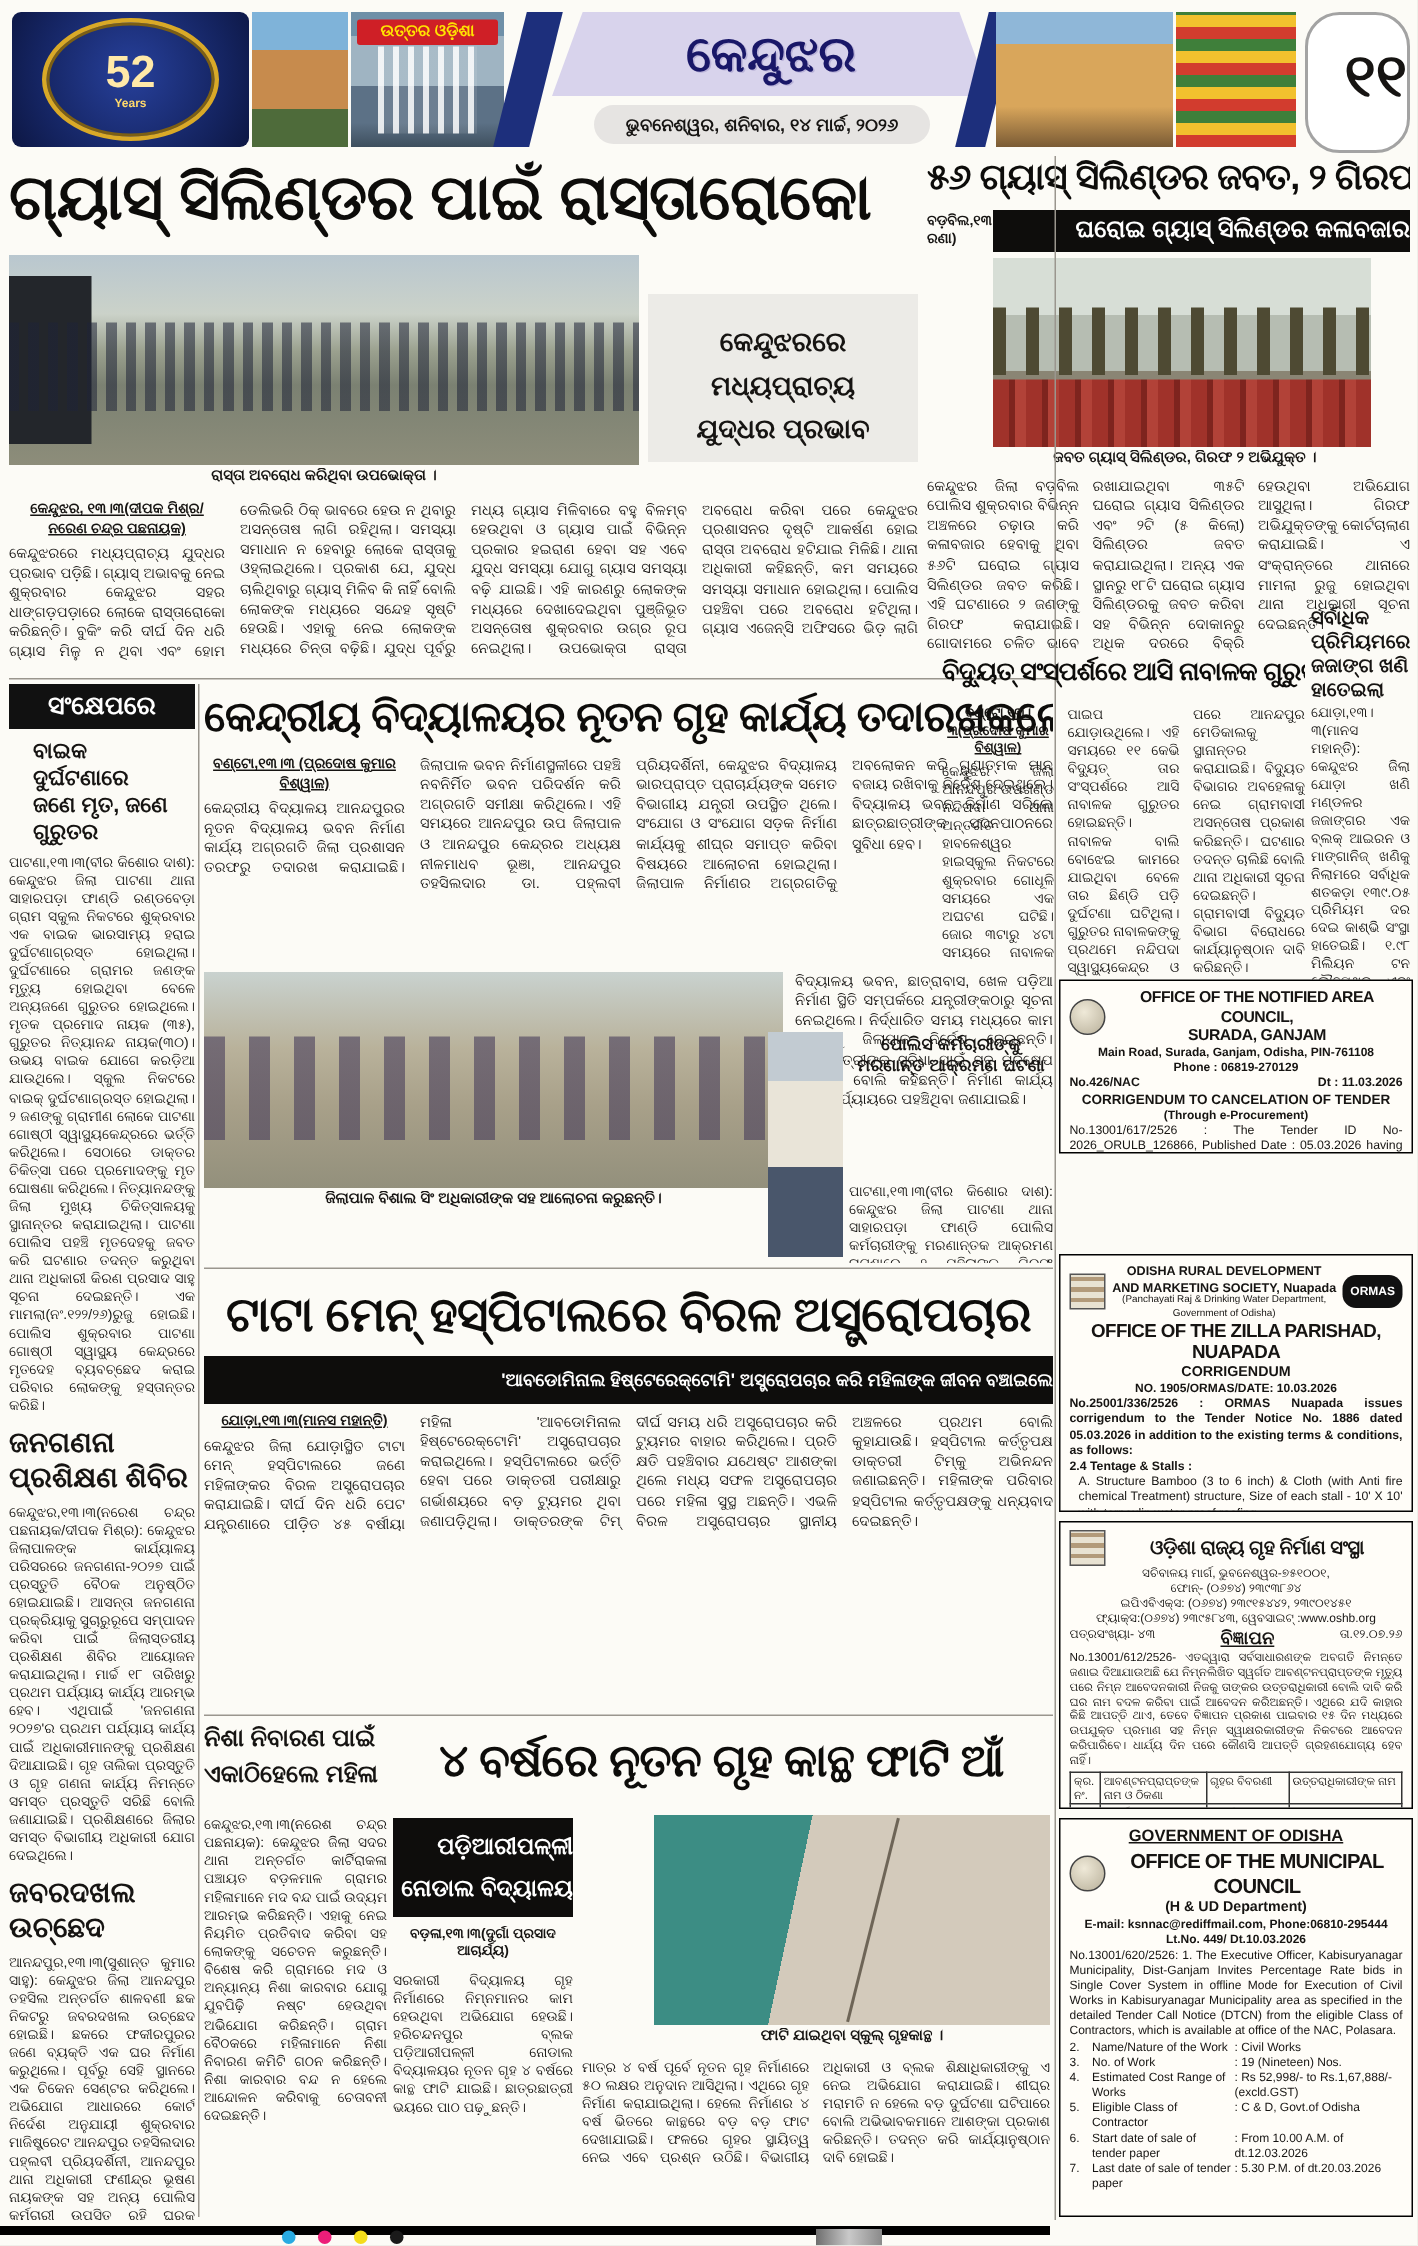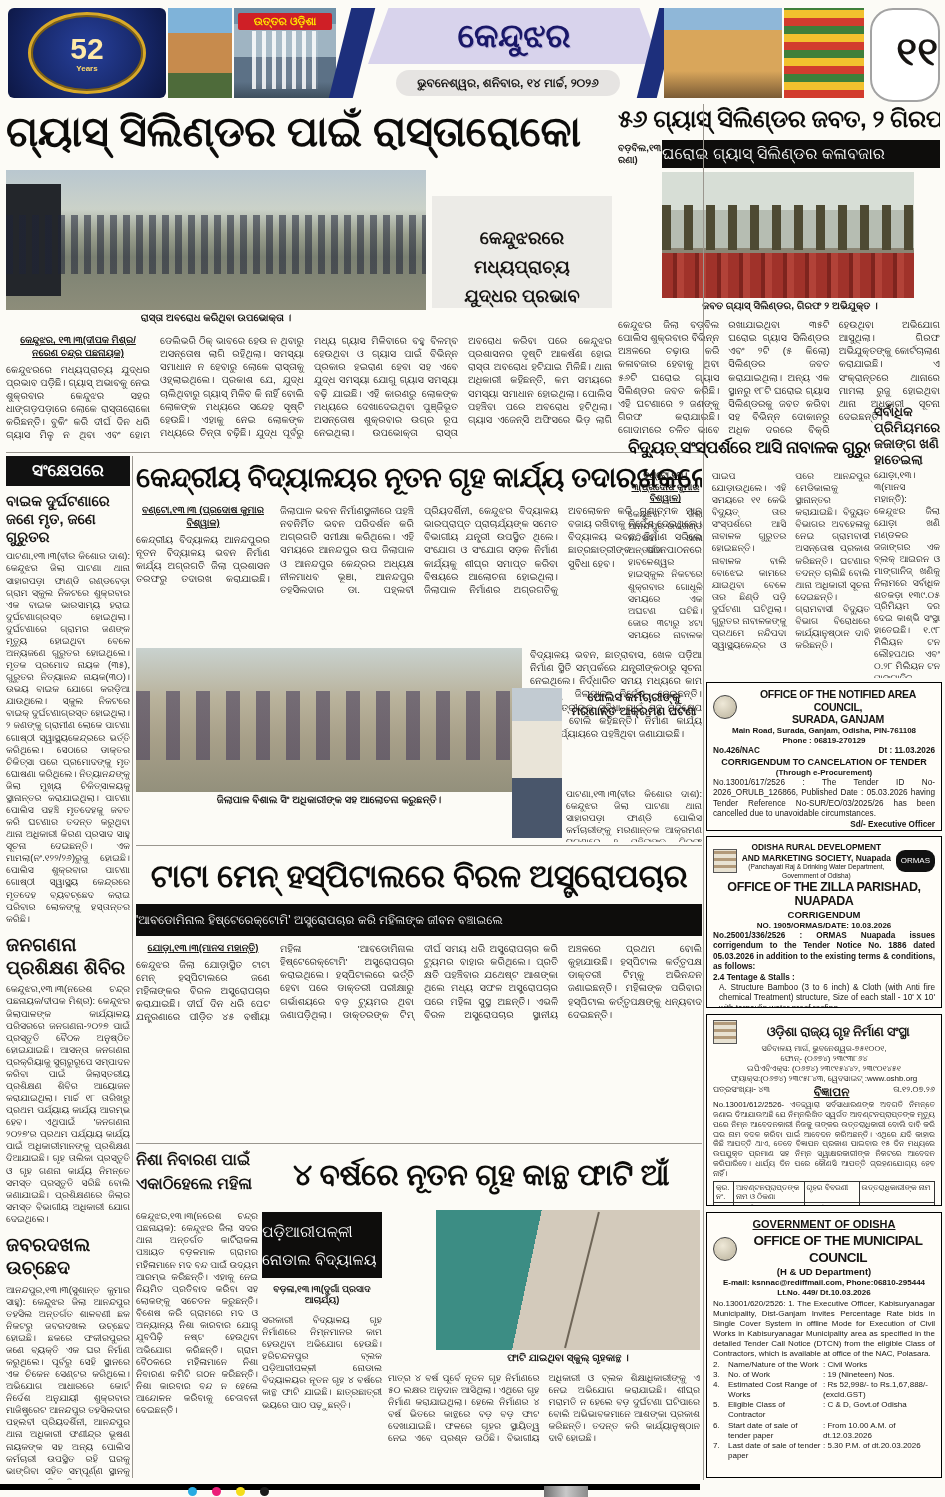--- a/index.html
+++ b/index.html
@@ -14,21 +14,21 @@
   .bd-sm{font-size:9.3px;line-height:1.3}
   .c4{column-count:4;column-gap:10px}
   .c3{column-count:3;column-gap:9px}
   .c2{column-count:2;column-gap:9px}
   .byline{font-weight:700;text-align:center;text-decoration:underline;margin-bottom:3px;font-size:9.6px}
   .cap{font-weight:700;font-size:10px;text-align:center;overflow:hidden;white-space:nowrap}
   .pre{white-space:pre-line}
   .photo{background:#cfcabd;overflow:hidden;position:absolute}
   .rule-h{position:absolute;height:1px;background:#9a968e}
   .rule-v{position:absolute;width:1px;background:#9a968e}
-  .blackbar{background:#0e0d0c;color:#fff;font-weight:400;text-align:left;overflow:hidden}
+  .blackbar{background:#0e0d0c;color:#fff;font-weight:700;text-align:right;overflow:hidden}
 
   
   #mast-logo{left:8px;top:8px;width:158px;height:90px;background:radial-gradient(circle at 50% 45%,#27409b 0%,#14235f 70%,#0d1743 100%);border-radius:6px;display:flex;align-items:center;justify-content:center}
   #mast-logo .ring{width:112px;height:76px;border:3px solid #d9a927;border-radius:50%;display:flex;flex-direction:column;align-items:center;justify-content:center;box-shadow:inset 0 0 0 2px #7c5f14}
   #mast-logo .num{font-size:30px;font-weight:800;color:#ffe9a8;line-height:1}
   #mast-logo .yrs{font-size:8px;color:#ffd court;color:#ffda6b;font-weight:700}
   .mph{position:absolute;top:8px;height:90px}
   #ph-t1{left:168px;width:64px;background:linear-gradient(180deg,#7fb3d9 0 28%,#c78b4d 28% 72%,#4e6b3a 72%)}
   #ph-wf{left:234px;width:102px;background:linear-gradient(180deg,#6f90a8 0 18%,#9fb4c2 18% 55%,#5c7186 55% 82%,#3e4f5e)}
   #ph-wf .streaks{position:absolute;top:25%;bottom:10%;left:18%;right:18%;background:repeating-linear-gradient(90deg,rgba(255,255,255,.85) 0 4px,rgba(255,255,255,.1) 4px 10px)}
@@ -41,26 +41,26 @@
   #ph-ch{left:784px;width:80px;background:repeating-linear-gradient(0deg,#d23c2e 0 8px,#f2c12e 8px 16px,#3f7f3a 16px 24px)}
   #page-num{left:870px;top:8px;width:66px;height:90px;background:#fff;border:2px solid #a3a3a3;border-radius:23px;font-size:40px;font-weight:800;text-align:right;line-height:82px;overflow:hidden}
 
   
   #ph-lead{left:6px;top:170px;width:420px;height:140px;background:linear-gradient(180deg,#b9c7cf 0%,#cbd2c9 28%,#9aa08e 46%,#7b8172 62%,#8d8d7a 100%)}
   #ph-lead .crowd{position:absolute;top:32%;height:42%;left:0;right:0;background:repeating-linear-gradient(90deg,rgba(30,35,55,.55) 0 7px,rgba(0,0,0,0) 7px 13px)}
   #ph-lead .van{position:absolute;left:0;top:10%;width:13%;height:80%;background:#23262b}
   #ph-cyl{left:662px;top:172px;width:252px;height:126px;background:linear-gradient(180deg,#d7ded6 0 30%,#b6bdb2 30% 60%,#8a8574 60%)}
   #ph-cyl .figures{position:absolute;top:26%;height:36%;left:0;right:0;background:repeating-linear-gradient(90deg,#4e4a33 0 9px,rgba(0,0,0,0) 9px 22px)}
   #ph-cyl .cyls{position:absolute;bottom:0;height:36%;left:0;right:0;background:repeating-linear-gradient(90deg,#a0322a 0 11px,#7e241e 11px 15px,#b24238 15px 22px)}
-  #subhead-box{left:432px;top:196px;width:180px;height:112px;background:#ececE8;background:#ecebe7;font-size:18px;font-weight:800;text-align:center;padding-top:28px;box-sizing:border-box;line-height:1.6;overflow:hidden}
+  #subhead-box{left:432px;top:196px;width:180px;height:112px;background:#ececE8;background:#ecebe7;font-size:18px;font-weight:800;text-align:center;padding-top:18px;box-sizing:border-box;line-height:1.6;overflow:hidden}
 
   
   #left-rail{left:6px;top:456px;width:124px;height:1024px;overflow:hidden}
   #brief-head{height:30px;background:#111;color:#fff;font-size:17px;font-weight:800;text-align:center;line-height:30px}
-  .rail-title{font-size:14.5px;font-weight:800;line-height:1.25;margin:6px 0 4px}
+  .rail-title{font-size:14.5px;font-weight:800;line-height:1.25;margin:6px 16px 4px}
   .rail-title-lg{font-size:19px;font-weight:800;line-height:1.2;margin:9px 0 4px}
 
   
   #kv-headline{left:136px;top:456px;width:566px;height:44px;font-size:28px;line-height:44px;text-align:center}
   #ph-kv{left:136px;top:648px;width:386px;height:144px;background:linear-gradient(180deg,#c9d2cf 0,#b9b29b 35%,#a8a089 62%,#93907c 100%)}
   #ph-kv .figures{position:absolute;top:30%;height:48%;left:0;right:0;background:repeating-linear-gradient(90deg,rgba(70,60,90,.6) 0 14px,rgba(0,0,0,0) 14px 30px)}
 
   
   #shock-headline{left:628px;top:430px;width:242px;height:36px;font-size:17px;line-height:36px}
   #mine-headline{left:874px;top:404px;width:66px;height:62px;font-size:13px;line-height:1.22;overflow:hidden;font-weight:800}
@@ -87,21 +87,21 @@
   .emblem{width:22px;height:22px;border:1px solid #444;border-radius:50%;background:radial-gradient(circle at 40% 35%,#efe9d8,#b8b09a);flex:0 0 auto}
   .logo-sq{width:22px;height:22px;border:1px solid #555;background:repeating-linear-gradient(0deg,#e8e2d2 0 4px,#b29a7a 4px 7px);flex:0 0 auto}
   .n-title{flex:1;text-align:center;font-weight:800;font-size:10.5px;line-height:1.2;letter-spacing:-.3px}
   .n-title-big{font-weight:800;font-size:12.5px;text-align:center;letter-spacing:-.4px;line-height:1.15}
   .n-c{text-align:center}
   .n-b{font-weight:700}
   .n-sm{font-size:8px}
   .n-row{display:flex;justify-content:space-between;font-size:8.2px}
   .n-j{text-align:justify}
   .n-r{text-align:right}
-  .badge-oval{background:#111;color:#fff;border-radius:9px;padding:6px 5px;font-weight:400;font-size:8px;flex:0 0 auto}
+  .badge-oval{background:#111;color:#fff;border-radius:9px;padding:6px 5px;font-weight:700;font-size:8px;flex:0 0 auto}
   .u{text-decoration:underline}
   .oshb-table{width:100%;border-collapse:collapse;margin:2px 0;font-size:7.6px;line-height:1.2}
   .oshb-table td,.oshb-table th{border:1px solid #333;padding:1px 2px;vertical-align:top;text-align:left;font-weight:normal}
   .k-row{display:flex;gap:2px}
   .k-n{width:13px;flex:0 0 auto}
   .k-l{flex:1}
   .k-v{width:112px;flex:0 0 auto}
 
   
   .dot{position:absolute;width:9px;height:9px;border-radius:50%}
@@ -211,21 +211,21 @@
   <div class="abs blackbar pre" id="wall-box">ପଡ଼ିଆରୀପଳ୍ଳୀ
 ନୋଡାଲ ବିଦ୍ୟାଳୟ</div>
   <div class="abs ctr" style="left:262px;top:1284px;width:120px;height:26px;font-size:9.3px;font-weight:700;overflow:hidden">ବଡ଼ଳା,୧୩।୩(ଦୁର୍ଗା ପ୍ରସାଦ ଆଚାର୍ଯ୍ୟ)</div>
   <div class="abs bd-sm jt" style="left:262px;top:1314px;width:120px;height:164px">ସରକାରୀ ବିଦ୍ୟାଳୟ ଗୃହ ନିର୍ମାଣରେ ନିମ୍ନମାନର କାମ ହେଉଥିବା ଅଭିଯୋଗ ହେଉଛି। ହରିଚନ୍ଦନପୁର ବ୍ଲକ ପଡ଼ିଆରୀପଳ୍ଳୀ ନୋଡାଲ ବିଦ୍ୟାଳୟର ନୂତନ ଗୃହ ୪ ବର୍ଷରେ କାନ୍ଥ ଫାଟି ଯାଇଛି। ଛାତ୍ରଛାତ୍ରୀ ଭୟରେ ପାଠ ପଢ଼ୁଛନ୍ତି।</div>
   <div class="photo" id="ph-wall">
     <div class="crack"></div>
   </div>
   <div class="abs cap" style="left:436px;top:1352px;width:264px">ଫାଟି ଯାଇଥିବା ସ୍କୁଲ୍ ଗୃହକାନ୍ଥ ।</div>
   <div class="abs bd-sm jt c2" style="left:388px;top:1372px;width:312px;height:106px">ମାତ୍ର ୪ ବର୍ଷ ପୂର୍ବେ ନୂତନ ଗୃହ ନିର୍ମାଣରେ ୫୦ ଲକ୍ଷର ଅନୁଦାନ ଆସିଥିଲା। ଏଥିରେ ଗୃହ ନିର୍ମାଣ କରାଯାଇଥିଲା। ହେଲେ ନିର୍ମାଣର ୪ ବର୍ଷ ଭିତରେ କାନ୍ଥରେ ବଡ଼ ବଡ଼ ଫାଟ ଦେଖାଯାଇଛି। ଫଳରେ ଗୃହର ସ୍ଥାୟିତ୍ୱ ନେଇ ଏବେ ପ୍ରଶ୍ନ ଉଠିଛି। ବିଭାଗୀୟ ଅଧିକାରୀ ଓ ବ୍ଲକ ଶିକ୍ଷାଧିକାରୀଙ୍କୁ ଏ ନେଇ ଅଭିଯୋଗ କରାଯାଇଛି। ଶୀଘ୍ର ମରାମତି ନ ହେଲେ ବଡ଼ ଦୁର୍ଘଟଣା ଘଟିପାରେ ବୋଲି ଅଭିଭାବକମାନେ ଆଶଙ୍କା ପ୍ରକାଶ କରିଛନ୍ତି। ତଦନ୍ତ କରି କାର୍ଯ୍ୟାନୁଷ୍ଠାନ ଦାବି ହୋଇଛି।</div>
 
-  <div class="notice" style="top:682px;height:149px">
+  <div class="notice" style="top:653px;height:116px">
     <div class="n-hdr">
       <span class="emblem"></span>
       <div class="n-title pre">OFFICE OF THE NOTIFIED AREA COUNCIL,
 SURADA, GANJAM</div>
     </div>
     <div class="n-c n-b n-sm">Main Road, Surada, Ganjam, Odisha, PIN-761108</div>
     <div class="n-c n-b n-sm">Phone : 06819-270129</div>
     <div class="n-row n-b">
       <span>No.426/NAC</span>
       <span>Dt : 11.03.2026</span>

